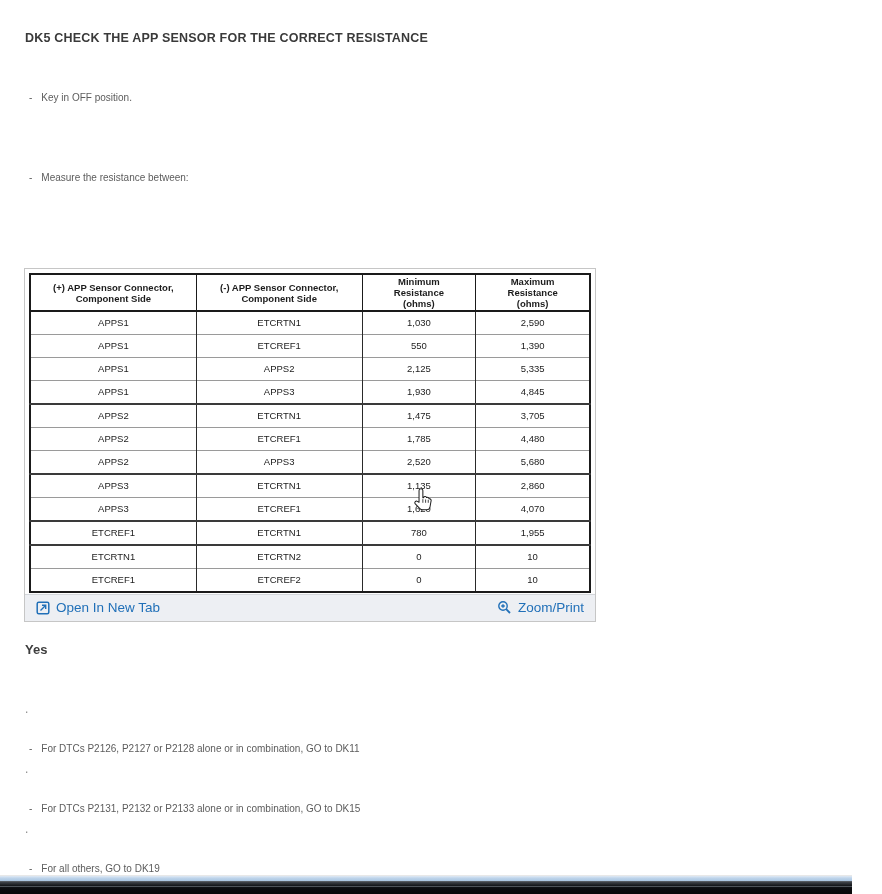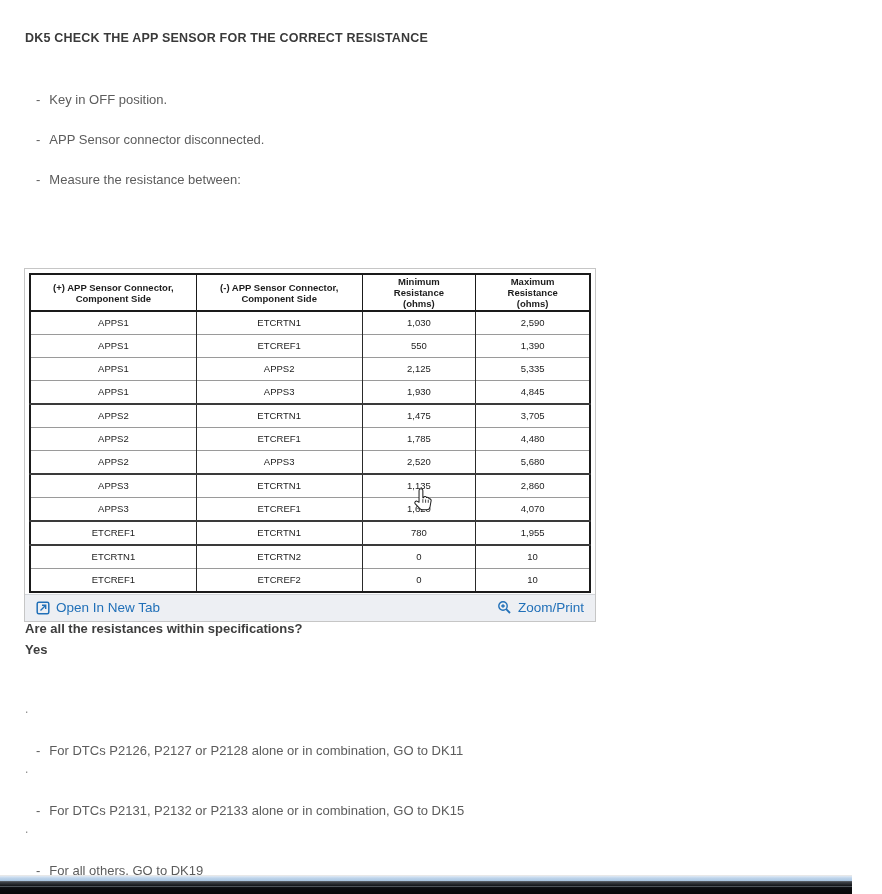--- a/index.html
+++ b/index.html
@@ -15,22 +15,22 @@
   .proc-title {
     position: absolute;
     left: 25px; top: 31px;
     font-size: 12.5px;
     font-weight: bold;
     letter-spacing: .2px;
     color: #3a3a3a;
   }
   .bullet-line {
     position: absolute;
-    left: 36px;
-    font-size: 13px;
+    left: 29px;
+    font-size: 10px;
     color: #5c5c5c;
     white-space: nowrap;
   }
   .bullet-line .dash {
     display: inline-block;
     margin-right: 9px;
     color: #5c5c5c;
   }
   
   .table-widget {
@@ -146,23 +146,20 @@
 </style>
 </head>
 <body>
 
 <div class="page">
 
   <div class="proc-title">DK5 CHECK THE APP SENSOR FOR THE CORRECT RESISTANCE</div>
 
   <div class="bullet-line" style="top:92px">
     <span class="dash">-</span><span>Key in OFF position.</span>
-  </div>
-  <div class="bullet-line" style="top:132px">
-    <span class="dash">-</span><span>APP Sensor connector disconnected.</span>
   </div>
   <div class="bullet-line" style="top:172px">
     <span class="dash">-</span><span>Measure the resistance between:</span>
   </div>
 
   <div class="table-widget">
     <div class="table-pad">
       <table class="res-table">
         <colgroup>
           <col class="col-plus">
@@ -289,21 +286,20 @@
     </div>
   </div>
 
   <div class="hand-cursor">
     <svg width="21" height="27" viewBox="0 0 23 29">
       <path d="M9.8 1.5 C11 1.5 11.9 2.4 11.9 3.6 V11.6 L12.7 11.5 C12.9 10.6 13.8 10 14.7 10.2 C15.3 10.3 15.8 10.7 16 11.3 C16.7 10.9 17.6 11 18.2 11.6 C18.5 11.9 18.7 12.3 18.7 12.7 C19.5 12.5 20.4 12.9 20.8 13.7 C21 14.1 21 14.5 20.9 14.9 L19.7 21.6 C19.4 23.4 17.8 24.7 16 24.7 H11.6 C10.5 24.7 9.4 24.2 8.6 23.4 L3.6 18.3 C2.9 17.6 2.9 16.4 3.6 15.7 C4.2 15.1 5.2 15 5.9 15.4 L7.7 16.5 V3.6 C7.7 2.4 8.6 1.5 9.8 1.5 Z" fill="#ffffff" stroke="#1c1c1c" stroke-width="1.1" stroke-linejoin="round"></path>
       <path d="M11.9 13 V17 M14.9 13.4 V17 M17.8 13.8 V17" stroke="#1c1c1c" stroke-width="0.9" fill="none"></path>
     </svg>
   </div>
 
-  <div class="q-line" style="top:621px">Are all the resistances within specifications?</div>
   <div class="q-line" style="top:642px">Yes</div>
 
   <div class="dot-line" style="top:702px">.</div>
 
   <div class="bullet-line" style="top:743px">
     <span class="dash">-</span><span>For DTCs P2126, P2127 or P2128 alone or in combination, GO to DK11</span>
   </div>
   <div class="dot-line" style="top:762px">.</div>
 
   <div class="bullet-line" style="top:803px">

